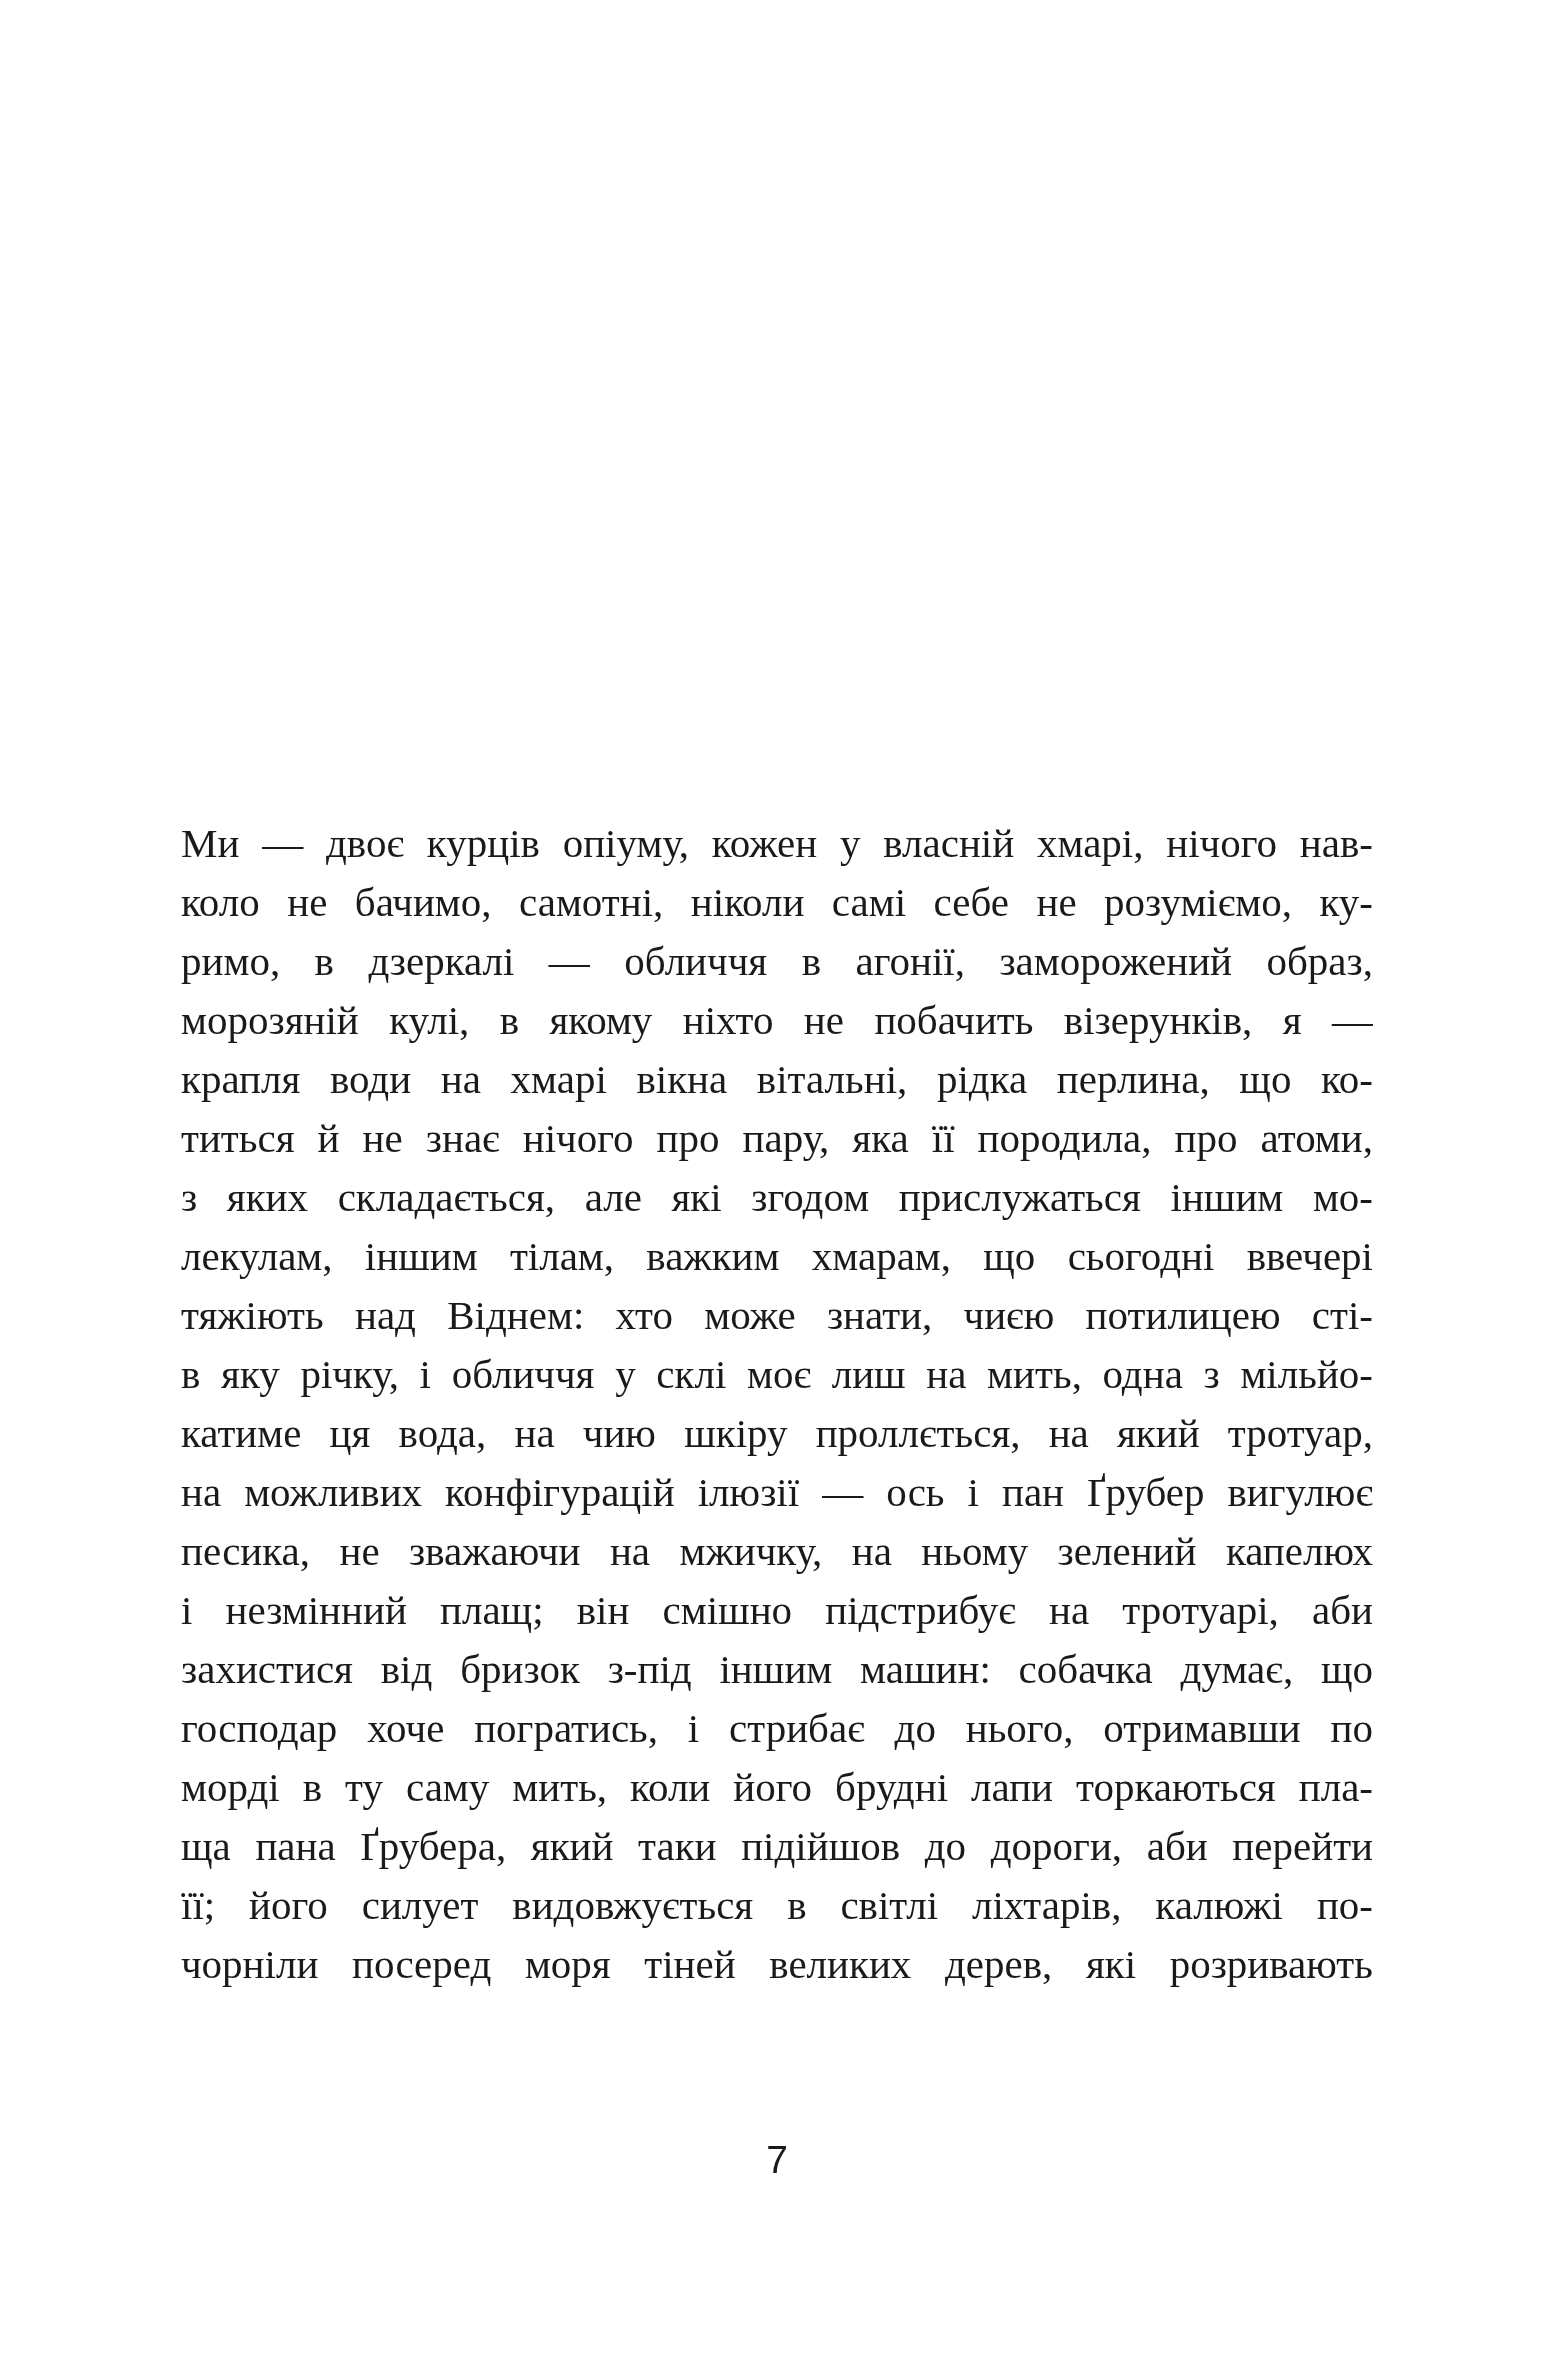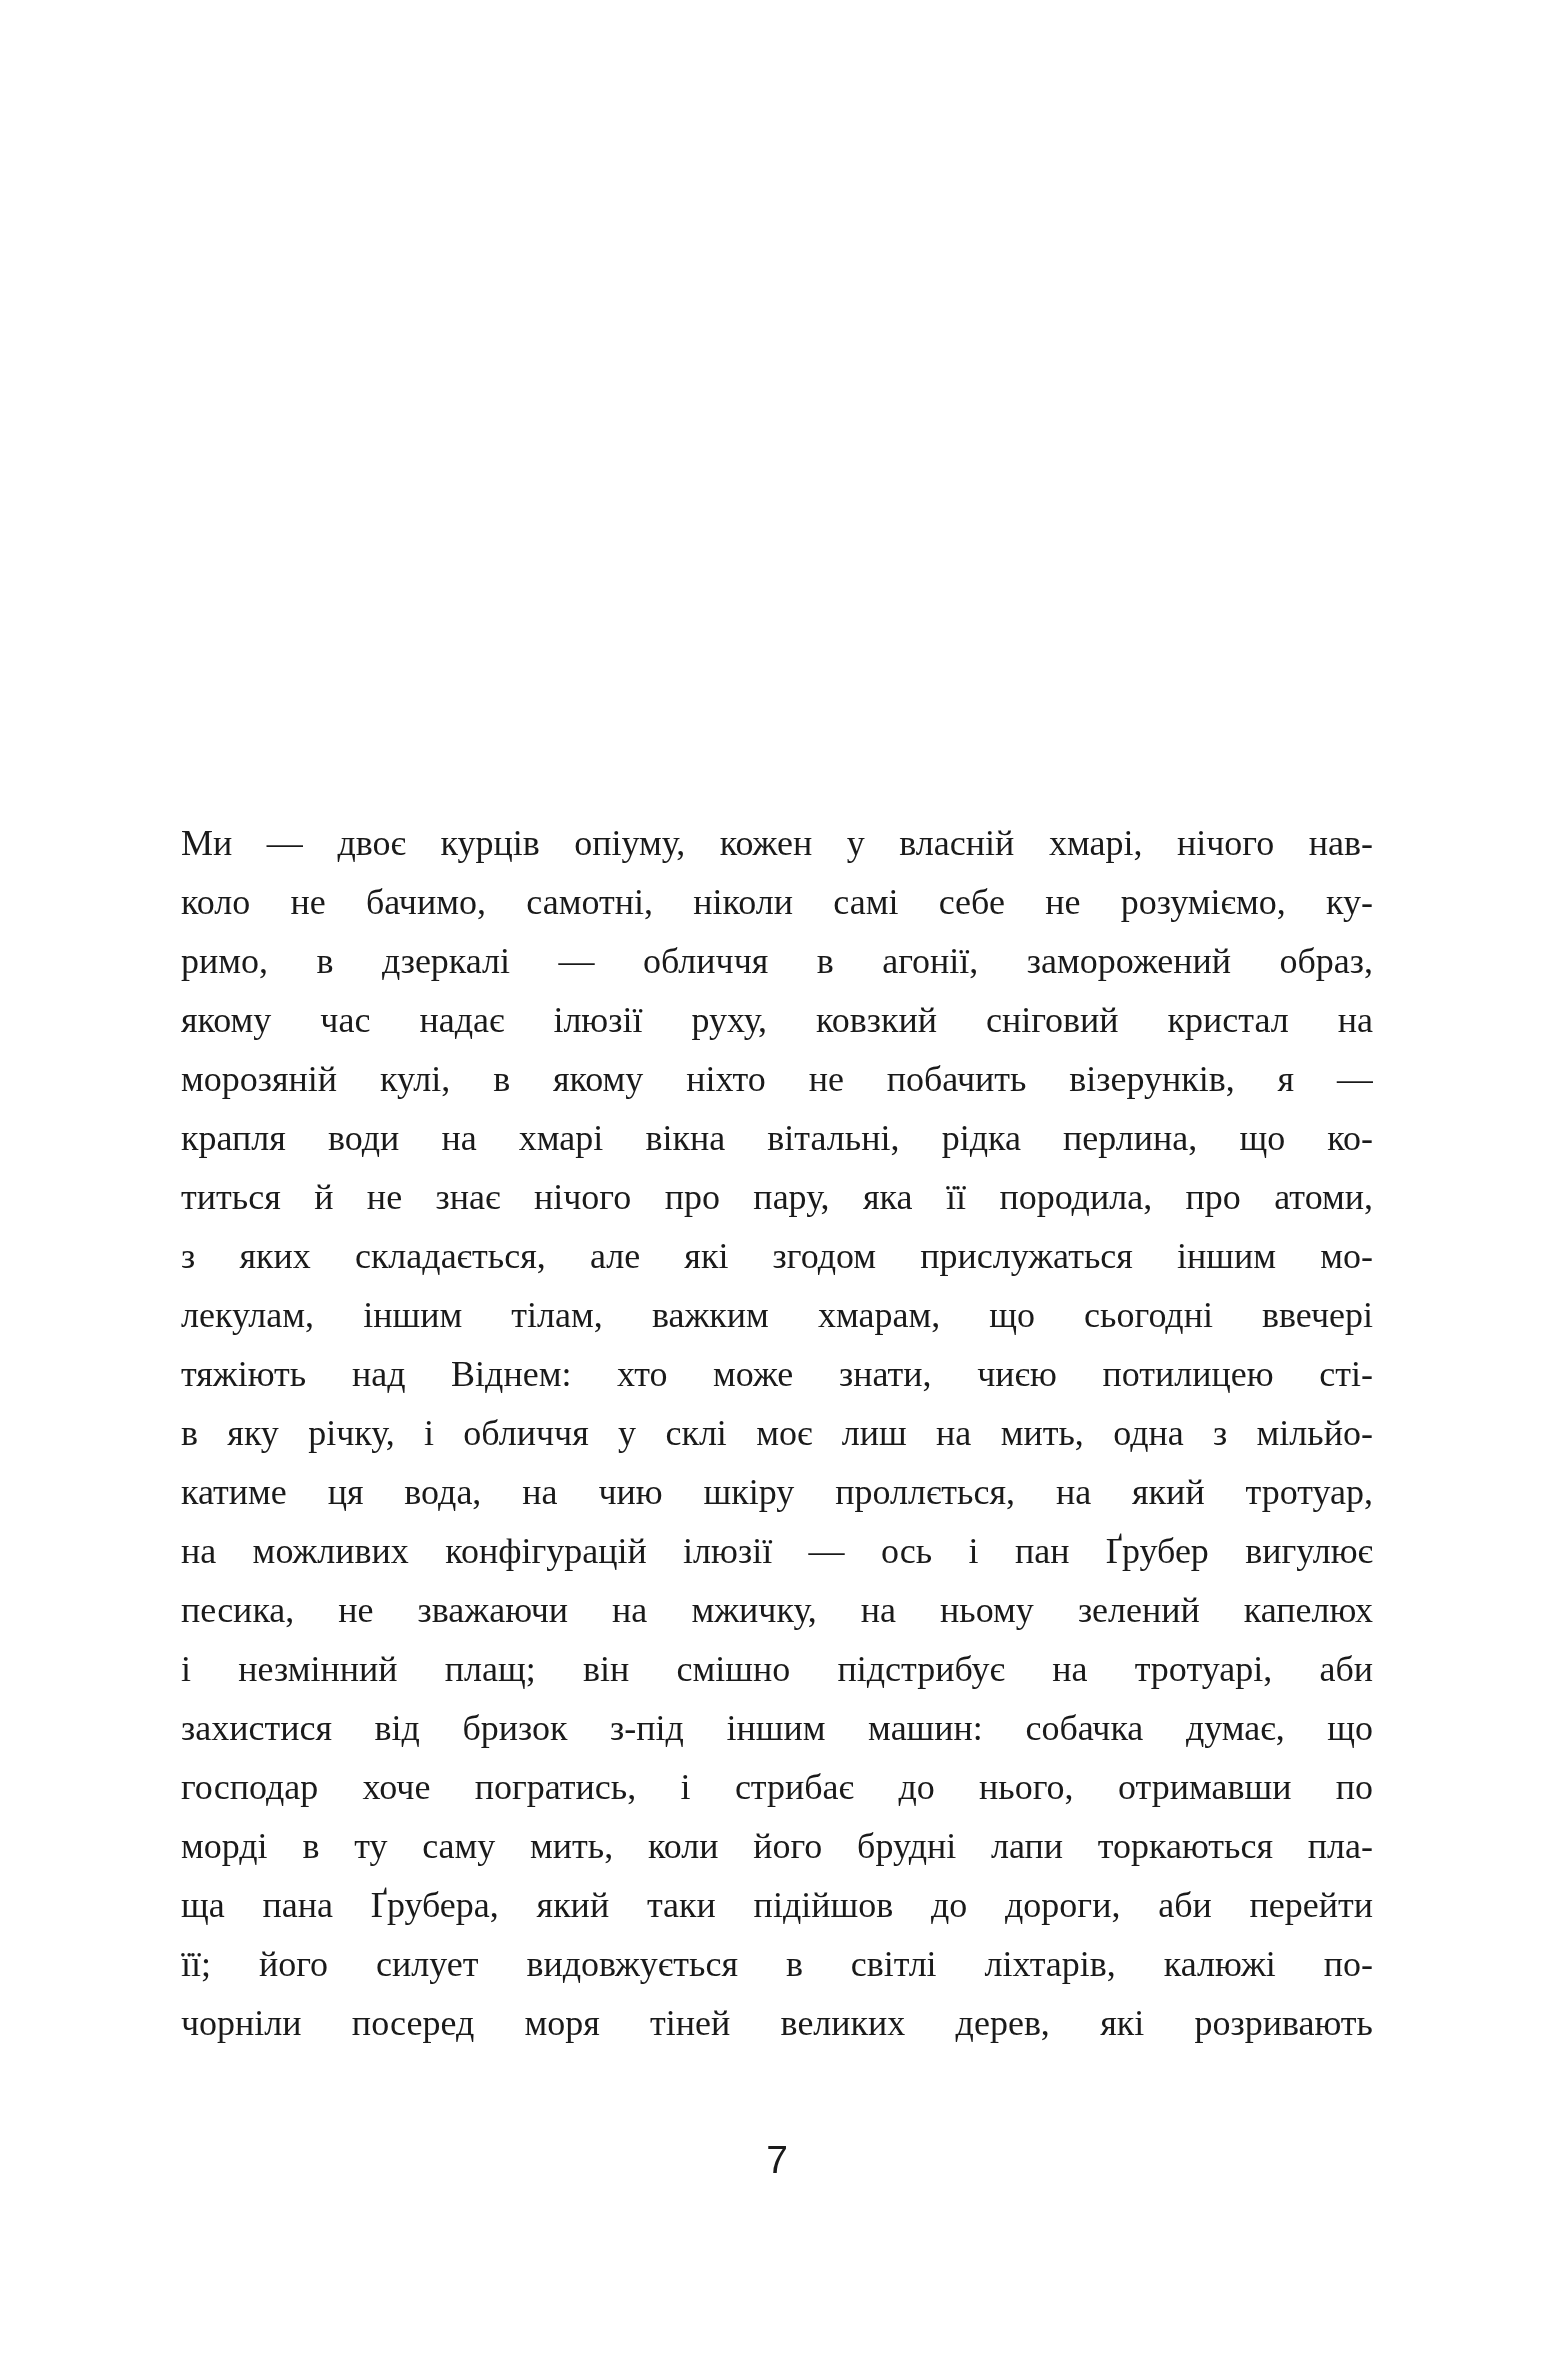--- a/index.html
+++ b/index.html
@@ -21,21 +21,21 @@
   .text-block {
     position: absolute;
     left: 181px;
     top: 814px;
     width: 1192px;
   }
   .line {
     margin: 0;
     padding: 0;
     font-family: "Liberation Serif", "DejaVu Serif", serif;
-    font-size: 36px;
+    font-size: 41px;
     line-height: 59px;
     color: #1a1a1a;
     text-align: justify;
     text-align-last: justify;
     text-justify: inter-word;
     white-space: normal;
     height: 59px;
     overflow: hidden;
   }
   .folio {
@@ -51,21 +51,20 @@
   }
 </style>
 </head>
 <body>
 
 <div class="page">
   <main class="text-block">
       <p class="line">Ми — двоє курців опіуму, кожен у власній хмарі, нічого нав-</p>
       <p class="line">коло не бачимо, самотні, ніколи самі себе не розуміємо, ку-</p>
       <p class="line">римо, в дзеркалі — обличчя в агонії, заморожений образ,</p>
-      <p class="line">якому час надає ілюзії руху, ковзкий сніговий кристал на</p>
       <p class="line">морозяній кулі, в якому ніхто не побачить візерунків, я —</p>
       <p class="line">крапля води на хмарі вікна вітальні, рідка перлина, що ко-</p>
       <p class="line">титься й не знає нічого про пару, яка її породила, про атоми,</p>
       <p class="line">з яких складається, але які згодом прислужаться іншим мо-</p>
       <p class="line">лекулам, іншим тілам, важким хмарам, що сьогодні ввечері</p>
       <p class="line">тяжіють над Віднем: хто може знати, чиєю потилицею сті-</p>
       <p class="line">в яку річку, і обличчя у склі моє лиш на мить, одна з мільйо-</p>
       <p class="line">катиме ця вода, на чию шкіру проллється, на який тротуар,</p>
       <p class="line">на можливих конфігурацій ілюзії — ось і пан Ґрубер вигулює</p>
       <p class="line">песика, не зважаючи на мжичку, на ньому зелений капелюх</p>

